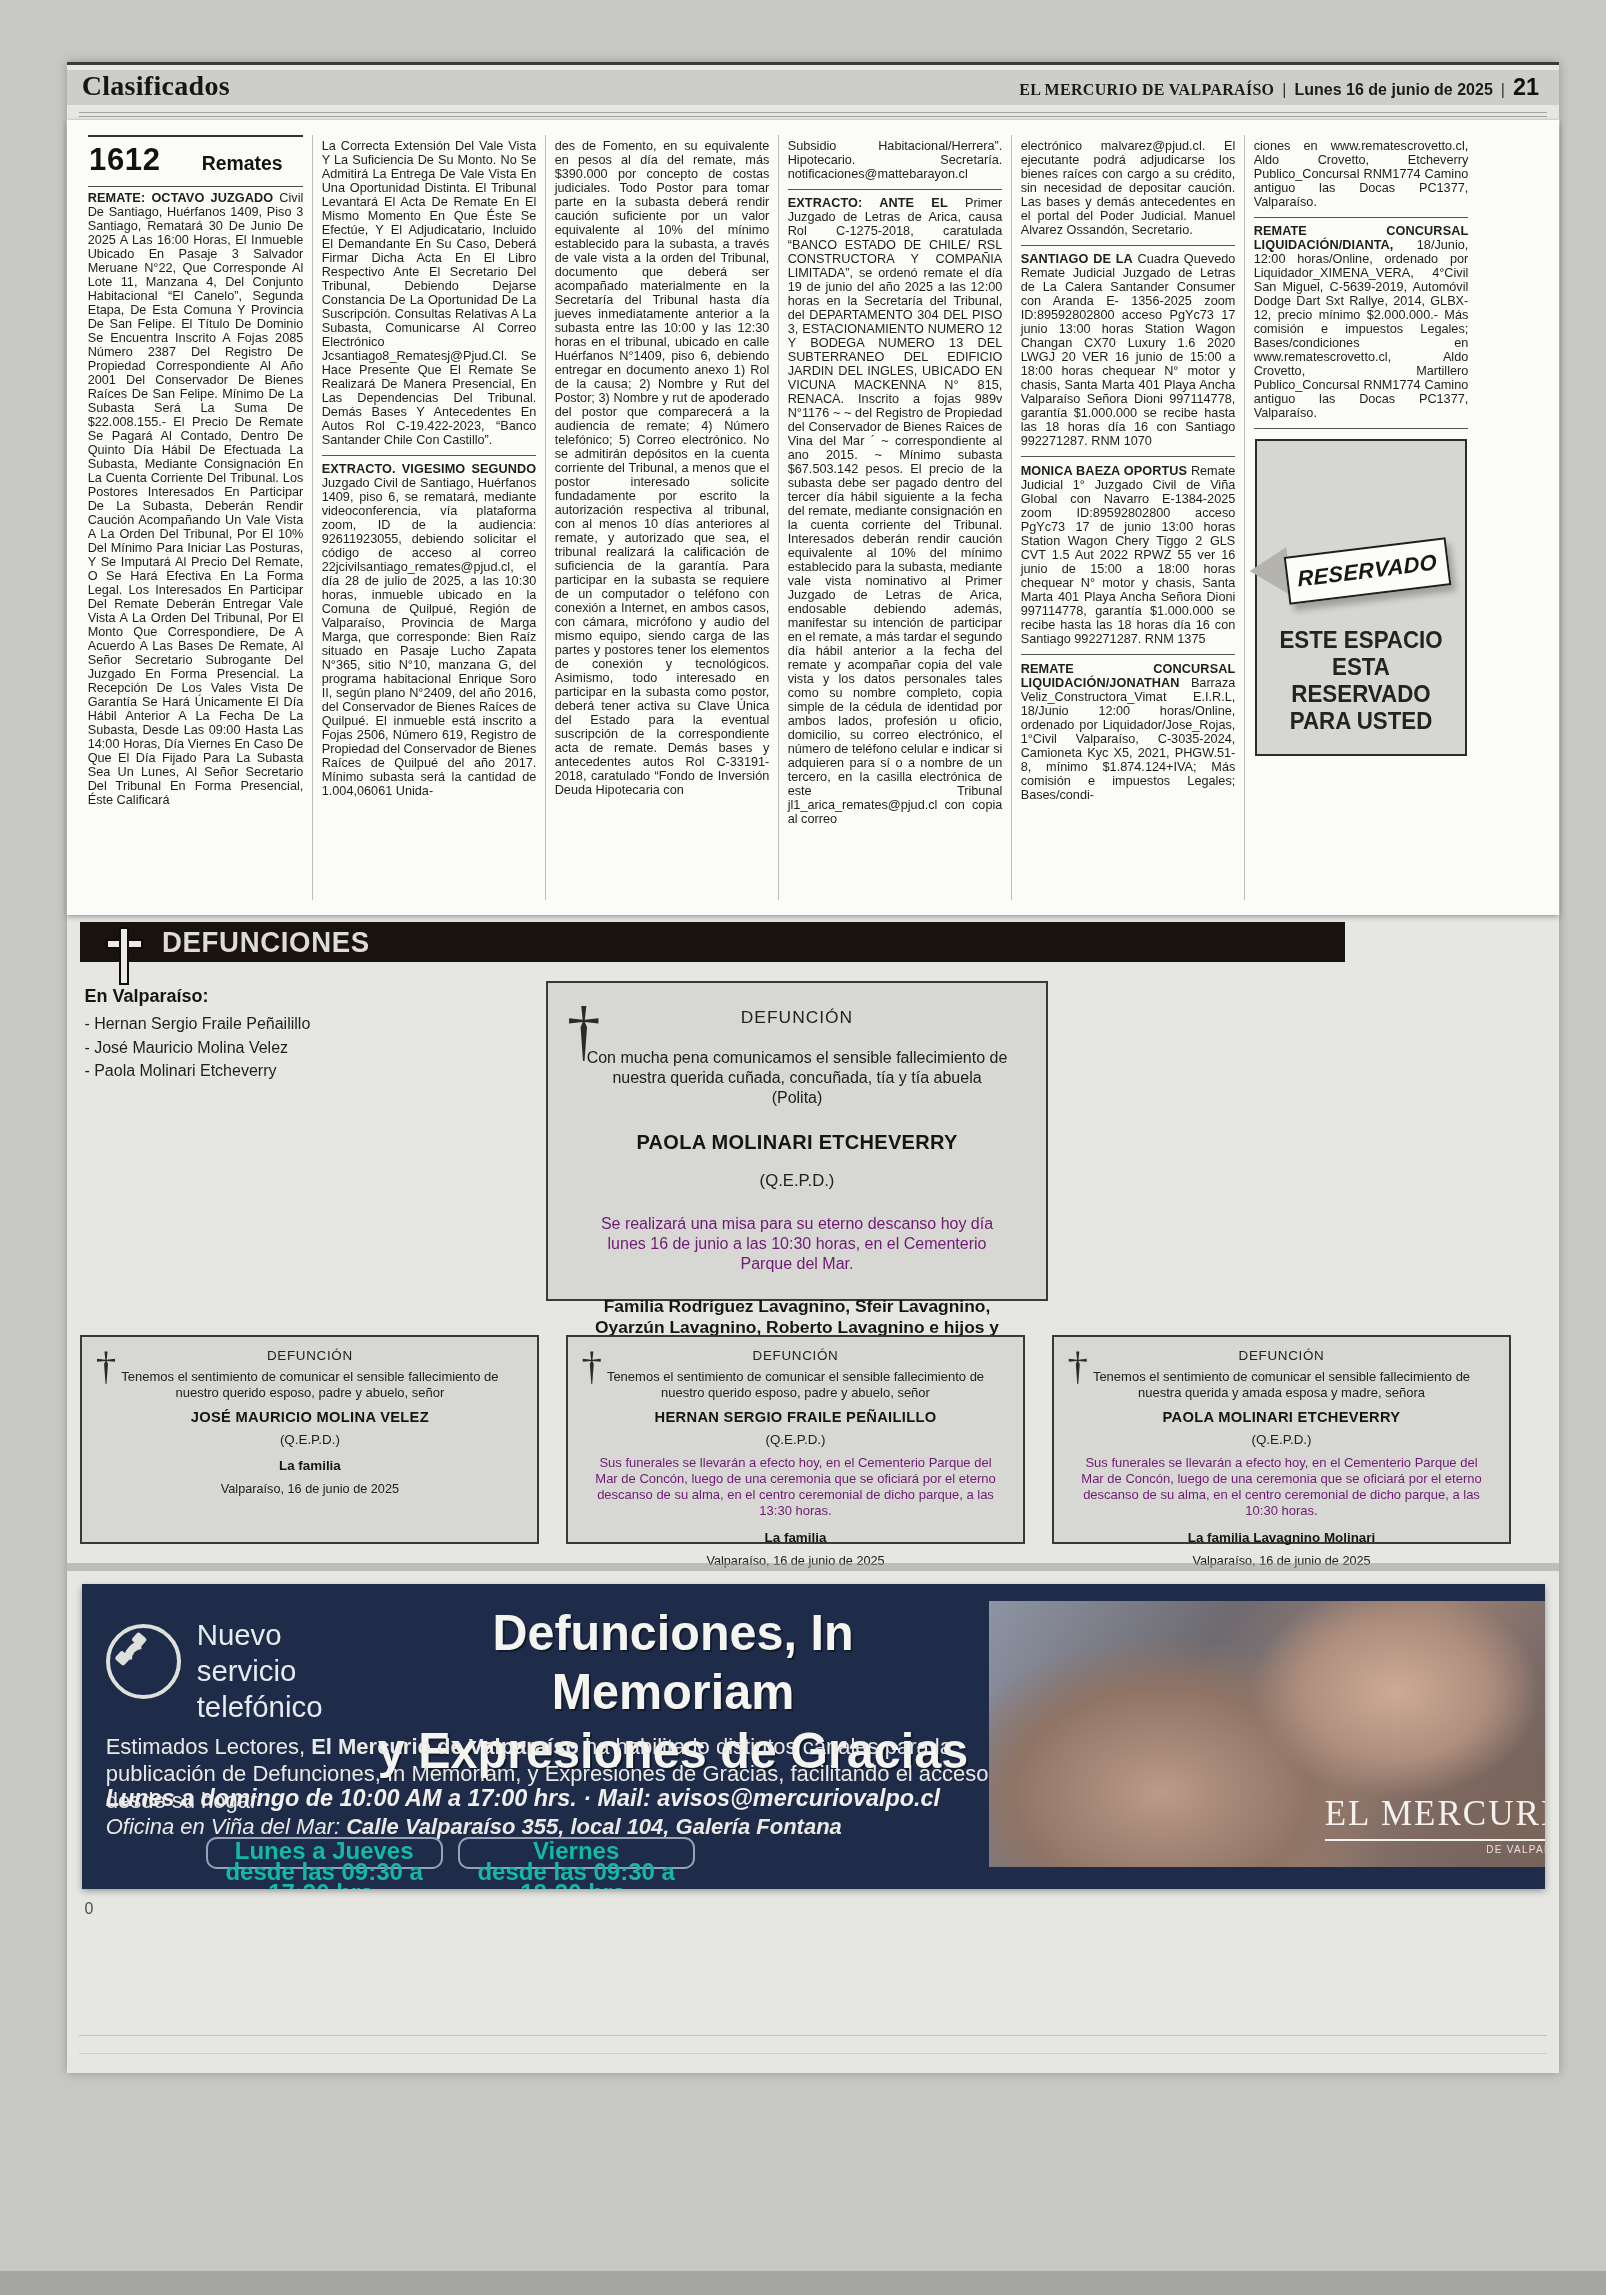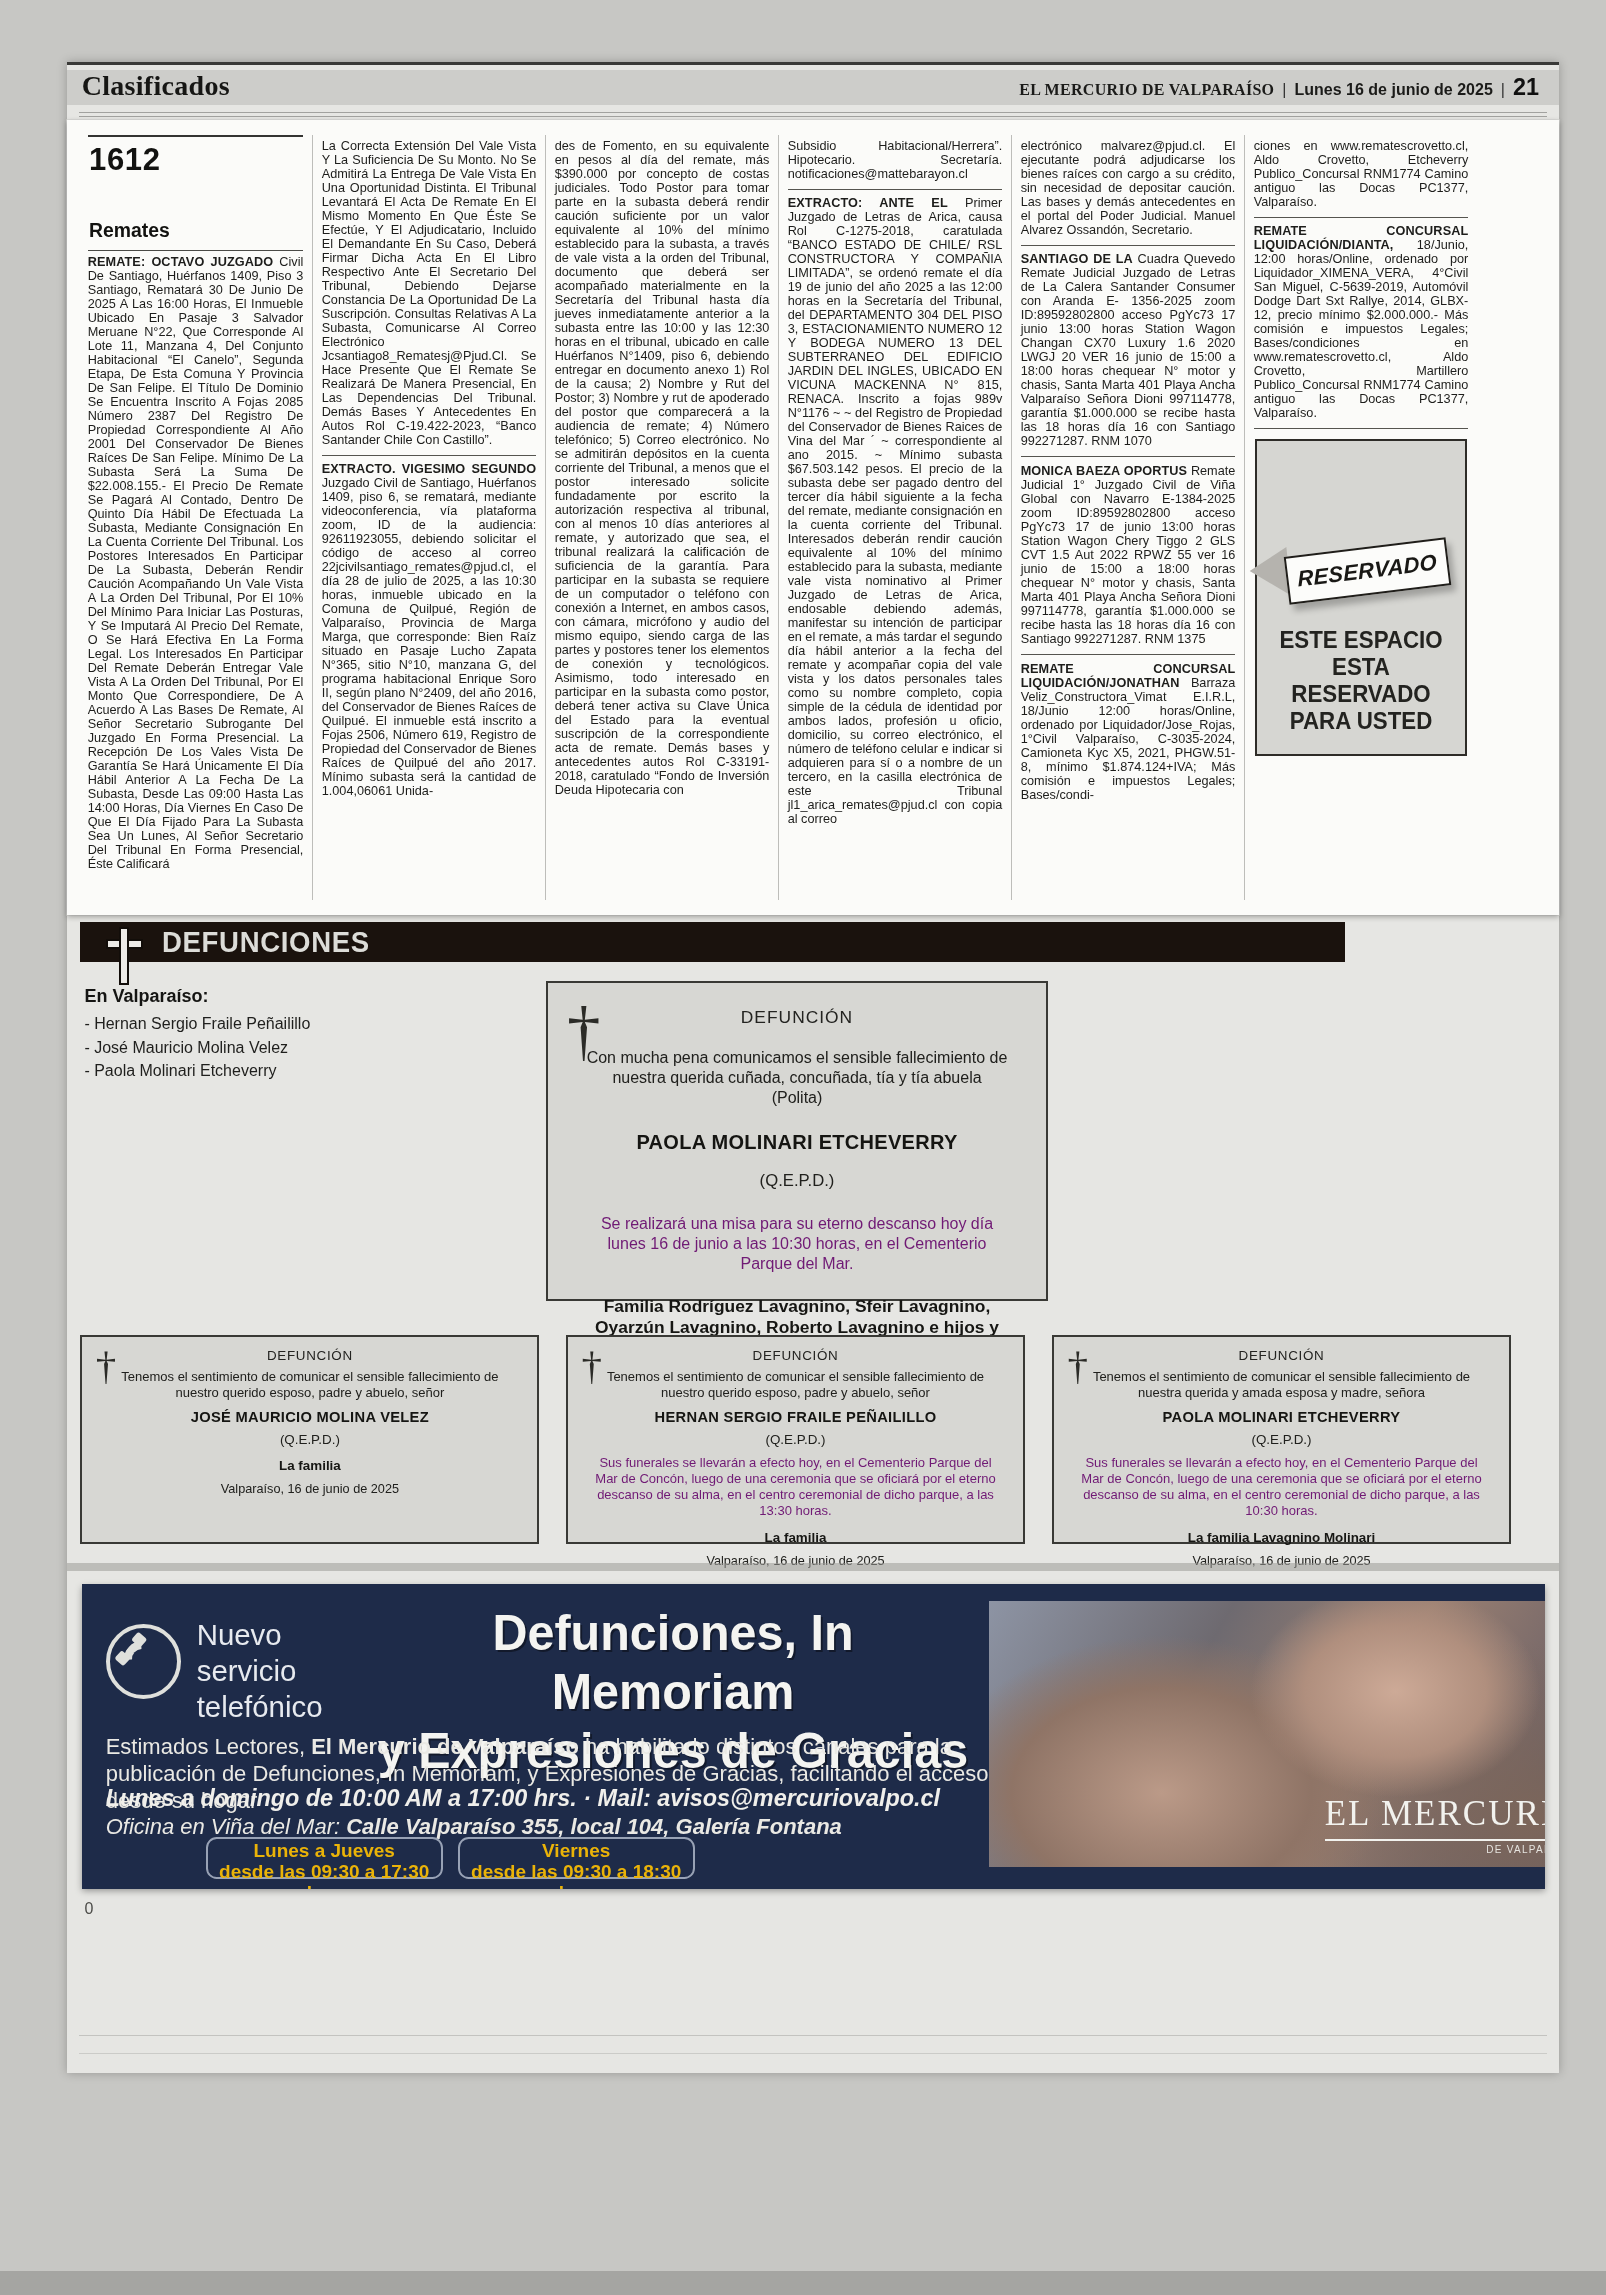--- a/index.html
+++ b/index.html
@@ -26,21 +26,21 @@
   .double-rule{position:absolute;top:47px;left:12px;right:12px;height:3.3px;border-top:1.3px solid #a2a29f;border-bottom:1.3px solid #a2a29f;}
   
   .classifieds{
     position:absolute;top:55px;left:0;right:0;height:795px;
     background:#fbfbf9;box-shadow:0 2px 5.4px rgba(0,0,0,.3), 0 0 0 0.7px #d8d8d5;
     padding:14.7px 12px;box-sizing:border-box;overflow:hidden;
   }
   .cols{display:flex;height:100%;}
   .col{width:233px;padding:0 8.7px;box-sizing:border-box;overflow:hidden;}
   .col + .col{border-left:0.7px solid #bdbdba;}
-  .sec-head{border-top:2px solid #343432;border-bottom:1.3px solid #4a4a46;display:flex;align-items:baseline;gap:41px;padding:5.4px 1.3px 8px;margin-bottom:4px;flex-direction:column;}
+  .sec-head{border-top:2px solid #343432;border-bottom:1.3px solid #4a4a46;display:flex;align-items:baseline;gap:41px;padding:5.4px 1.3px 8px;margin-bottom:4px;}
   .sec-code{font-size:31px;font-weight:900;color:#121210;letter-spacing:0.7px;}
   .sec-name{font-size:19.4px;font-weight:700;color:#121210;}
   p.ad{margin:4px 0 6.7px;font-size:12.7px;line-height:14px;text-align:justify;color:#1d1d1b;}
   p.ad .lead{font-weight:800;letter-spacing:0.1px;}
   .ad-rule{border-top:1.3px solid #55544f;margin:8px 0 6.7px;}
   
   .reserved-box{position:relative;margin:9.4px 1.3px 0;height:313px;background:#d6d6d2;border:2.7px solid #2e2c28;}
   .tent{position:absolute;left:50%;top:106px;transform:translateX(-46%);}
   .tent-face{position:relative;width:159px;height:44px;background:#fcfcfa;border:2.7px solid #201e1a;display:flex;align-items:center;justify-content:center;transform:rotate(-7deg);box-shadow:4px 6.7px 6.7px rgba(0,0,0,.25);}
   .tent-text{font-weight:800;font-style:italic;font-size:22px;letter-spacing:0.3px;color:#191815;transform:skewX(-4deg);}
@@ -96,21 +96,21 @@
   .svc-logo{position:absolute;right:23px;bottom:12px;text-align:right;color:#f2f2ee;}
   .svc-logo-name{font-family:"Liberation Serif",serif;font-size:35px;letter-spacing:2px;border-bottom:2px solid #f2f2ee;padding-bottom:5.4px;}
   .svc-logo-sub{font-size:10px;letter-spacing:1.3px;margin-top:3.3px;opacity:.9;}
   .phonebox{position:absolute;left:798px;top:27px;width:375px;height:138px;background:#3b352e;border:3.3px solid #ccc8c1;border-radius:23px;box-sizing:border-box;padding:17.4px 21.4px;box-shadow:0 5.4px 10.7px rgba(0,0,0,.4);}
   .phonebox div{font-weight:800;font-size:33px;line-height:47px;color:#efeeea;white-space:pre;transform:scaleX(.97);transform-origin:left;}
   .svc-intro{position:absolute;left:24px;top:149px;width:890px;font-size:22px;line-height:27px;color:#eae9e4;}
   .svc-intro .b{font-weight:700;}
   .svc-schedule{position:absolute;left:24px;top:201px;font-style:italic;font-weight:700;font-size:23.4px;color:#f0efeb;}
   .svc-office{position:absolute;left:24px;top:230px;font-style:italic;font-size:22px;color:#eae9e4;}
   .svc-office .b{font-weight:700;}
-  .hours-box{position:absolute;top:253px;width:237px;height:42px;border:2px solid #98a2b5;border-radius:10.7px;box-sizing:border-box;text-align:center;color:#eab308;font-weight:600;font-size:19px;line-height:21px;padding-top:1.3px;}
+  .hours-box{position:absolute;top:253px;width:237px;height:32px;border:2px solid #98a2b5;border-radius:10.7px;box-sizing:border-box;text-align:center;color:#14b8a6;font-weight:600;font-size:24px;line-height:21px;padding-top:1.3px;}
   .hb1{left:124px;} .hb2{left:376px;}
   
   .page-mark{position:absolute;left:17.4px;top:1835px;font-size:16px;color:#4c4c49;}
   .fold-line{position:absolute;left:12px;right:12px;border-top:1.3px solid #c3c3c0;}
   .fl1{top:1970px;} .fl2{top:1988px;border-color:#cbcbc8;}
   .bottom-band{position:absolute;left:0;bottom:0;width:1606px;height:24px;background:#a5a5a2;}
 </style>
 </head>
 <body>
 

